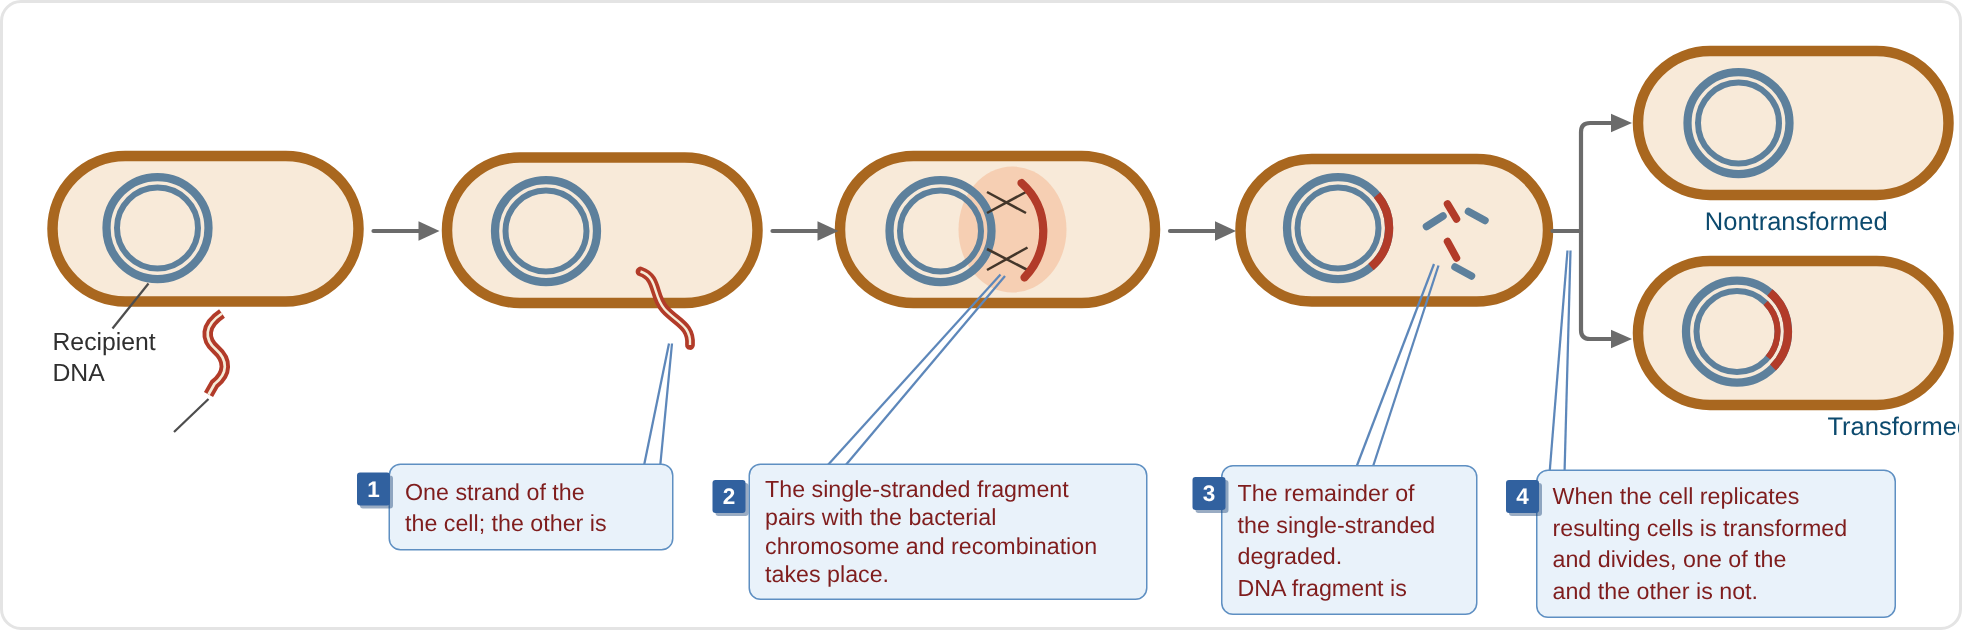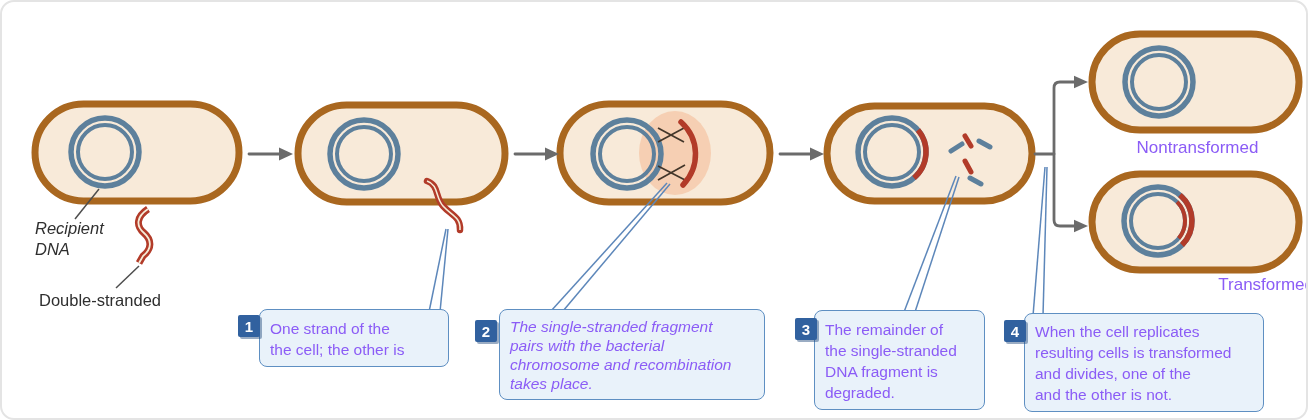--- a/index.html
+++ b/index.html
@@ -19,26 +19,26 @@
   .blob{fill:#f5c8a9;opacity:.8;}
   .xline{stroke:#43362a;stroke-width:1.7;}
   .arrow-line{stroke:#6b6b6b;stroke-width:2.8;fill:none;stroke-linecap:round;}
   .arrow-head{fill:#6b6b6b;stroke:none;}
   .leader{stroke:#4d4d4d;stroke-width:1.5;}
   .tail{stroke:#5d87ba;stroke-width:1.5;}
   .dash-b{stroke:#5d809c;stroke-width:5;stroke-linecap:round;}
   .dash-r{stroke:#b23b29;stroke-width:5;stroke-linecap:round;}
   
   .lbl{position:absolute;color:#2f2f2f;font-size:16.5px;line-height:21px;}
-  .result-lbl{position:absolute;color:#8b5cf6;font-size:17px;text-align:center;}
+  .result-lbl{position:absolute;color:#0c4a6e;font-size:17px;text-align:center;}
   .callout{position:absolute;background:#e9f2fa;border:1.6px solid #5e8fc2;border-radius:8px;
-           color:#8b5cf6;font-size:15.5px;box-sizing:border-box;}
+           color:#7f1d1d;font-size:15.5px;box-sizing:border-box;}
   .callout .txt div{white-space:nowrap;}
   .lh-a .txt div{line-height:21px;}
-  .lh-b .txt div{line-height:19px;font-style:italic;}
+  .lh-b .txt div{line-height:19px;}
   .badge{position:absolute;width:22px;height:22px;background:#31619f;color:#ffffff;
          font-weight:bold;font-size:15px;display:flex;align-items:center;justify-content:center;
          border-radius:2px;box-shadow:2px 2px 0 rgba(31,70,121,.45);z-index:3;}
   .p1{padding:8px 10px 6px;}
   .p2{padding:7px 10px 6px;}
 </style>
 </head>
 <body>
 
 <div id="canvas">
@@ -133,27 +133,26 @@
       <line class="tail" x1="438" y1="310" x2="446" y2="227"></line>
       <line class="tail" x1="549" y1="309" x2="665" y2="181"></line>
       <line class="tail" x1="561" y1="309" x2="668" y2="182"></line>
       <line class="tail" x1="902" y1="310" x2="954" y2="174"></line>
       <line class="tail" x1="913" y1="310" x2="957" y2="175"></line>
       <line class="tail" x1="1031" y1="314" x2="1043" y2="165"></line>
       <line class="tail" x1="1041" y1="314" x2="1045" y2="165"></line>
     </g>
   </svg>
 
-  <div class="lbl" style="left:33px;top:216px;font-style:italic;">
+  <div class="lbl" style="left:33px;top:216px;">
     <div>Recipient</div>
     <div>DNA</div>
   </div>
 
   <div class="lbl" style="left:37px;top:288px;">
-    <div>Double-stranded</div>
   </div>
 
   <div class="result-lbl" style="left:1118px;top:136px;width:155px;">Nontransformed</div>
   <div class="result-lbl" style="left:1156px;top:273px;width:156px;text-align:right;">Transformed</div>
 
   <div class="badge" style="left:236px;top:313px;">1</div>
   <div class="callout lh-a p1" style="left:257px;top:307px;width:190px;">
     <div class="txt">
       <div>One strand of the</div>
       <div>the cell; the other is</div>
@@ -168,22 +167,22 @@
       <div>chromosome and recombination</div>
       <div>takes place.</div>
     </div>
   </div>
 
   <div class="badge" style="left:793px;top:316px;">3</div>
   <div class="callout lh-a p1" style="left:812px;top:308px;width:171px;">
     <div class="txt">
       <div>The remainder of</div>
       <div>the single-stranded</div>
+      <div>degraded.</div>
       <div>DNA fragment is</div>
-      <div>degraded.</div>
     </div>
   </div>
 
   <div class="badge" style="left:1002px;top:318px;">4</div>
   <div class="callout lh-a p2" style="left:1022px;top:311px;width:240px;">
     <div class="txt">
       <div>When the cell replicates</div>
       <div>resulting cells is transformed</div>
       <div>and divides, one of the</div>
       <div>and the other is not.</div>

